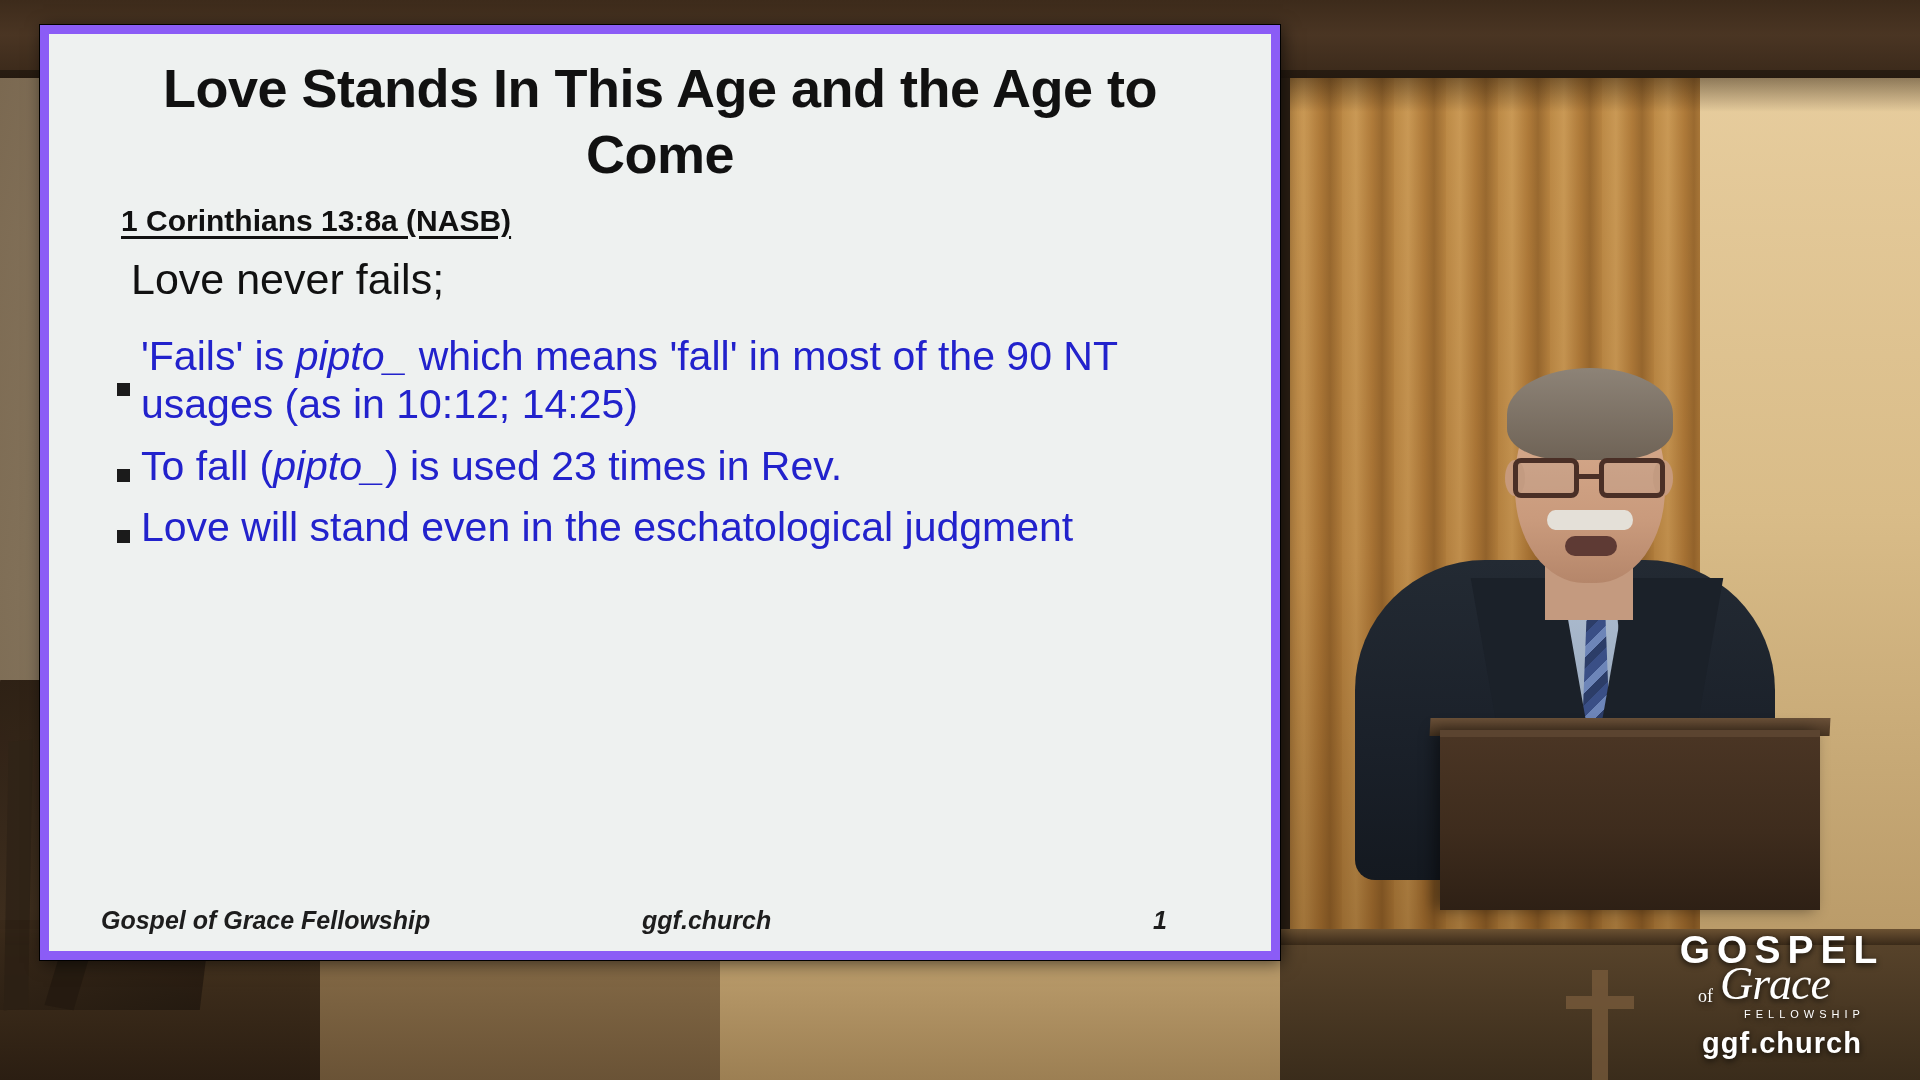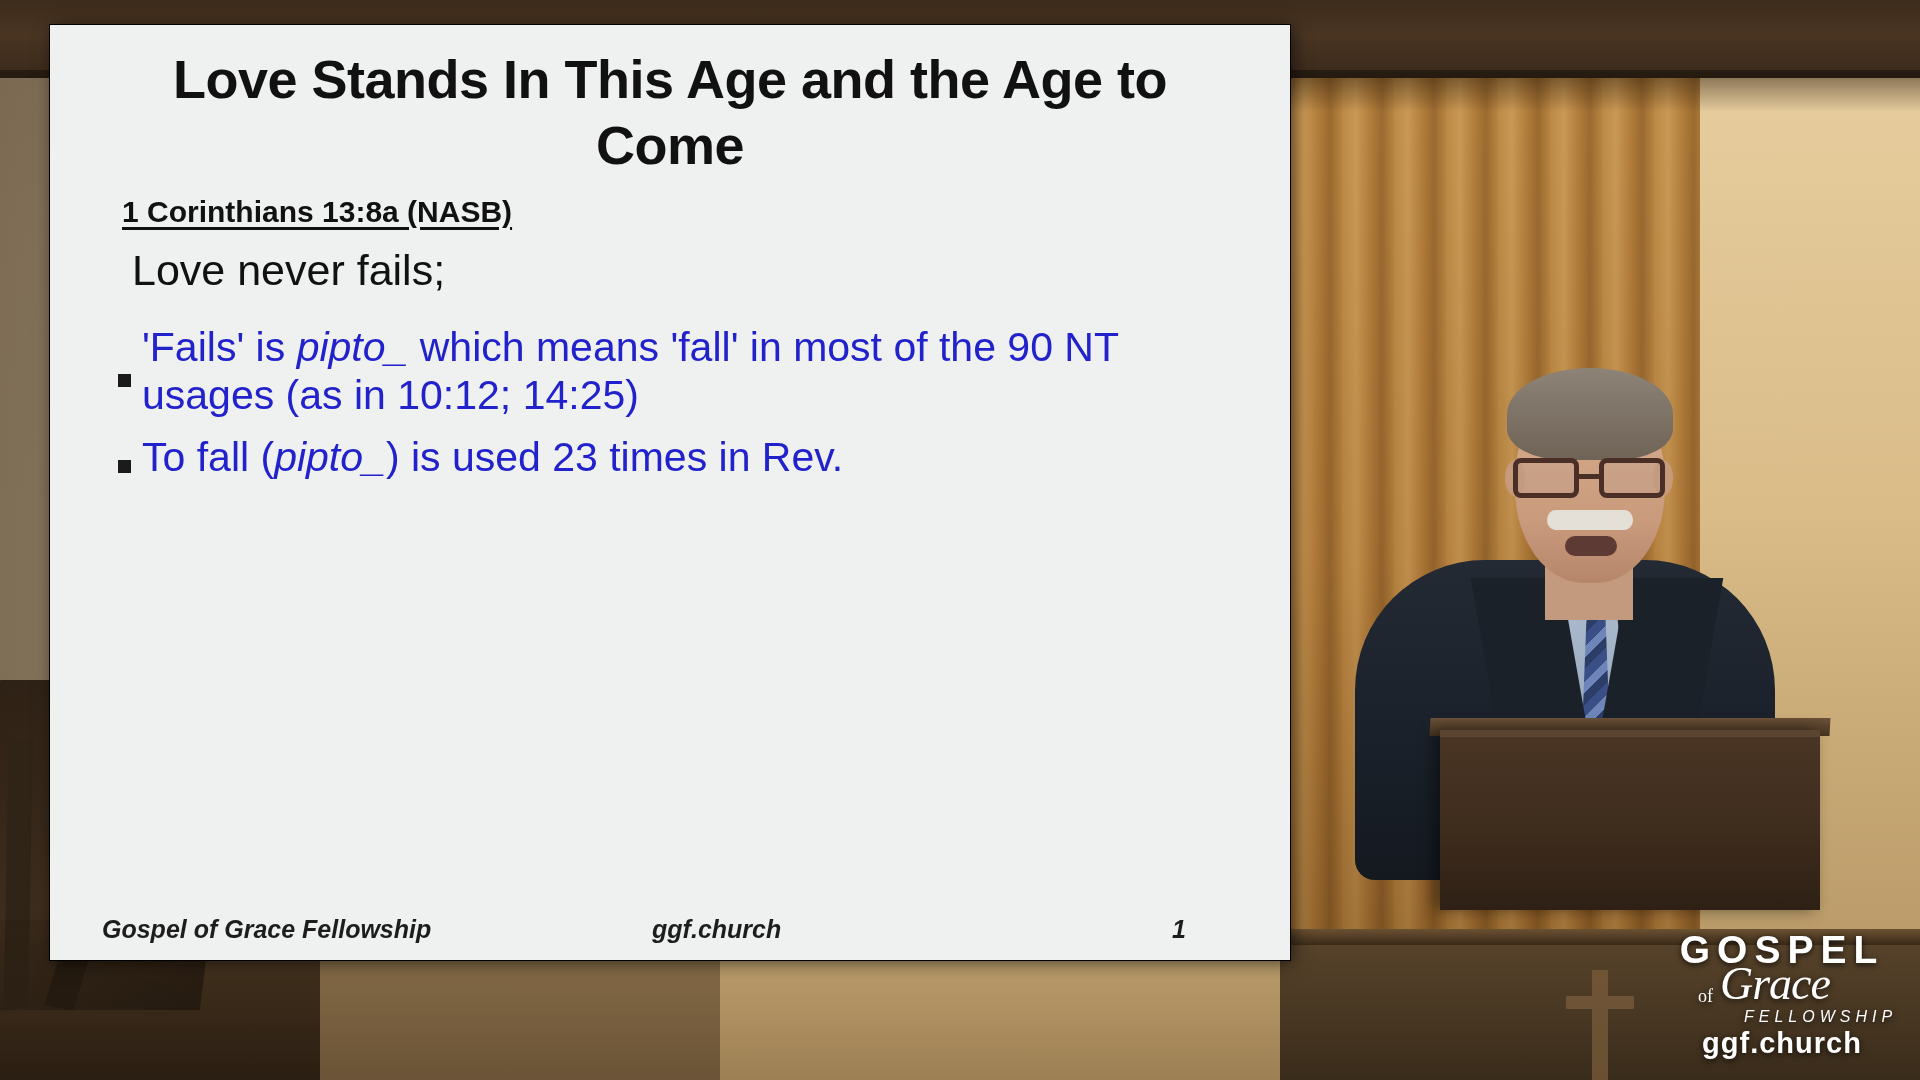--- a/index.html
+++ b/index.html
@@ -187,30 +187,31 @@
   .logo-mid { position:relative; height:58px; margin-top:-2px; }
   .logo-of {
     position:absolute; left:26px; top:20px; font-size:18px;
     font-family:"Liberation Serif", serif; 
   }
   .logo-grace {
     position:absolute; left:48px; top:-6px; font-size:46px;
     font-family:"Liberation Serif", serif; font-style:italic; letter-spacing:-1px;
   }
   .logo-fellowship {
-    position:absolute; left:72px; top:42px; font-size:16px; letter-spacing:5px;font-style:italic;
+    position:absolute; left:72px; top:42px; font-size:11px; letter-spacing:5px;
   }
   .logo-url {
     font-size:29px; font-weight:bold; letter-spacing:1px; margin-top:4px;
   }
 
   
   .slide-frame {
-    position:absolute; left:50px; top:25px; width:1240px; height:935px;
+    position:absolute; left:40px; top:25px; width:1240px; height:935px;
     background:#8b5cf6;
+    padding:9px;
     box-shadow:0 0 0 1px #000, 3px 3px 16px rgba(0,0,0,.6);
   }
   .slide {
     position:relative; width:100%; height:100%;
     background:#eef1f0;
     padding:22px 34px 0 34px;
     display:flex; flex-direction:column;
   }
 
   .slide-title {
@@ -315,20 +316,24 @@
 
       <div class="bullets">
         <div class="bullet">
           <span class="bullet-marker"></span>
           <span class="bullet-text"><span>'Fails' is </span><i>pipto_</i><span>  which means 'fall' in most of  the 90 NT usages (as in 10:12; 14:25)</span></span>
         </div>
         <div class="bullet">
           <span class="bullet-marker"></span>
           <span class="bullet-text"><span>To fall (</span><i>pipto_</i><span>) is used 23 times in Rev.</span></span>
         </div>
+        <div class="bullet">
+          <span class="bullet-marker"></span>
+          <span class="bullet-text"><span>Love will stand even in the eschatological judgment</span></span>
+        </div>
       </div>
 
       <div class="slide-footer">
         <span class="ft-left">Gospel of Grace Fellowship</span>
         <span class="ft-mid">ggf.church</span>
         <span class="ft-right">1</span>
       </div>
 
     </div>
   </div>

